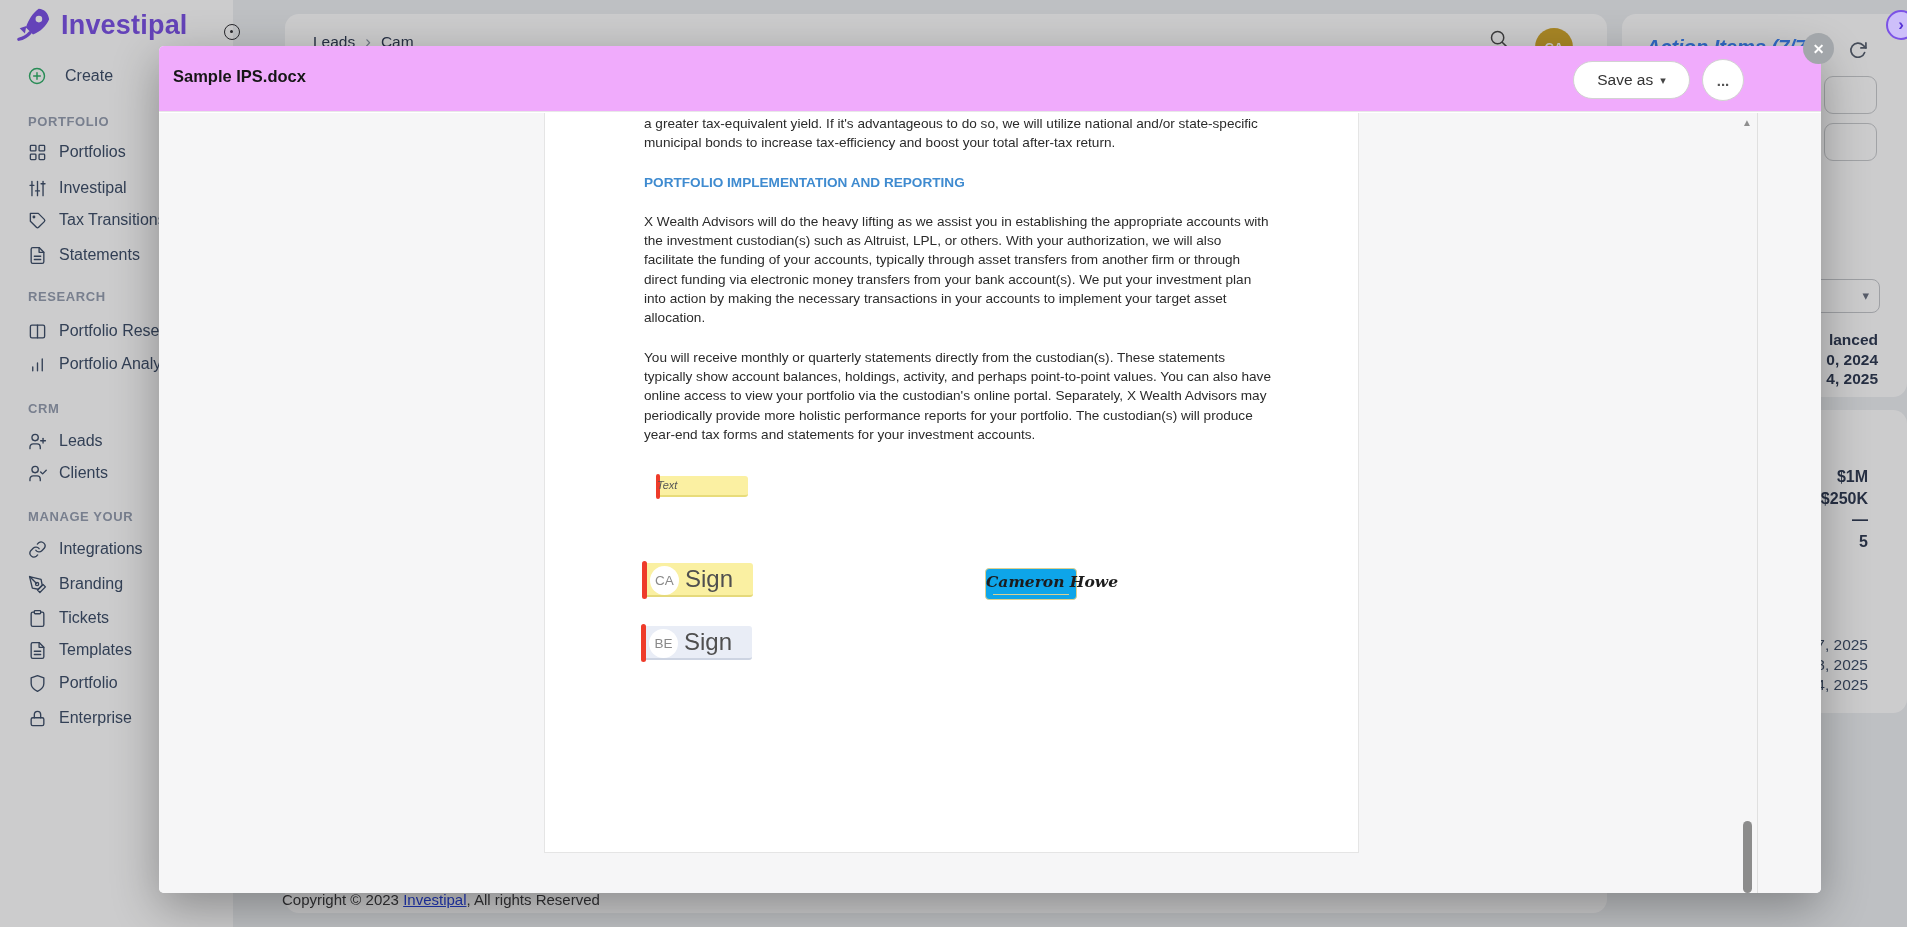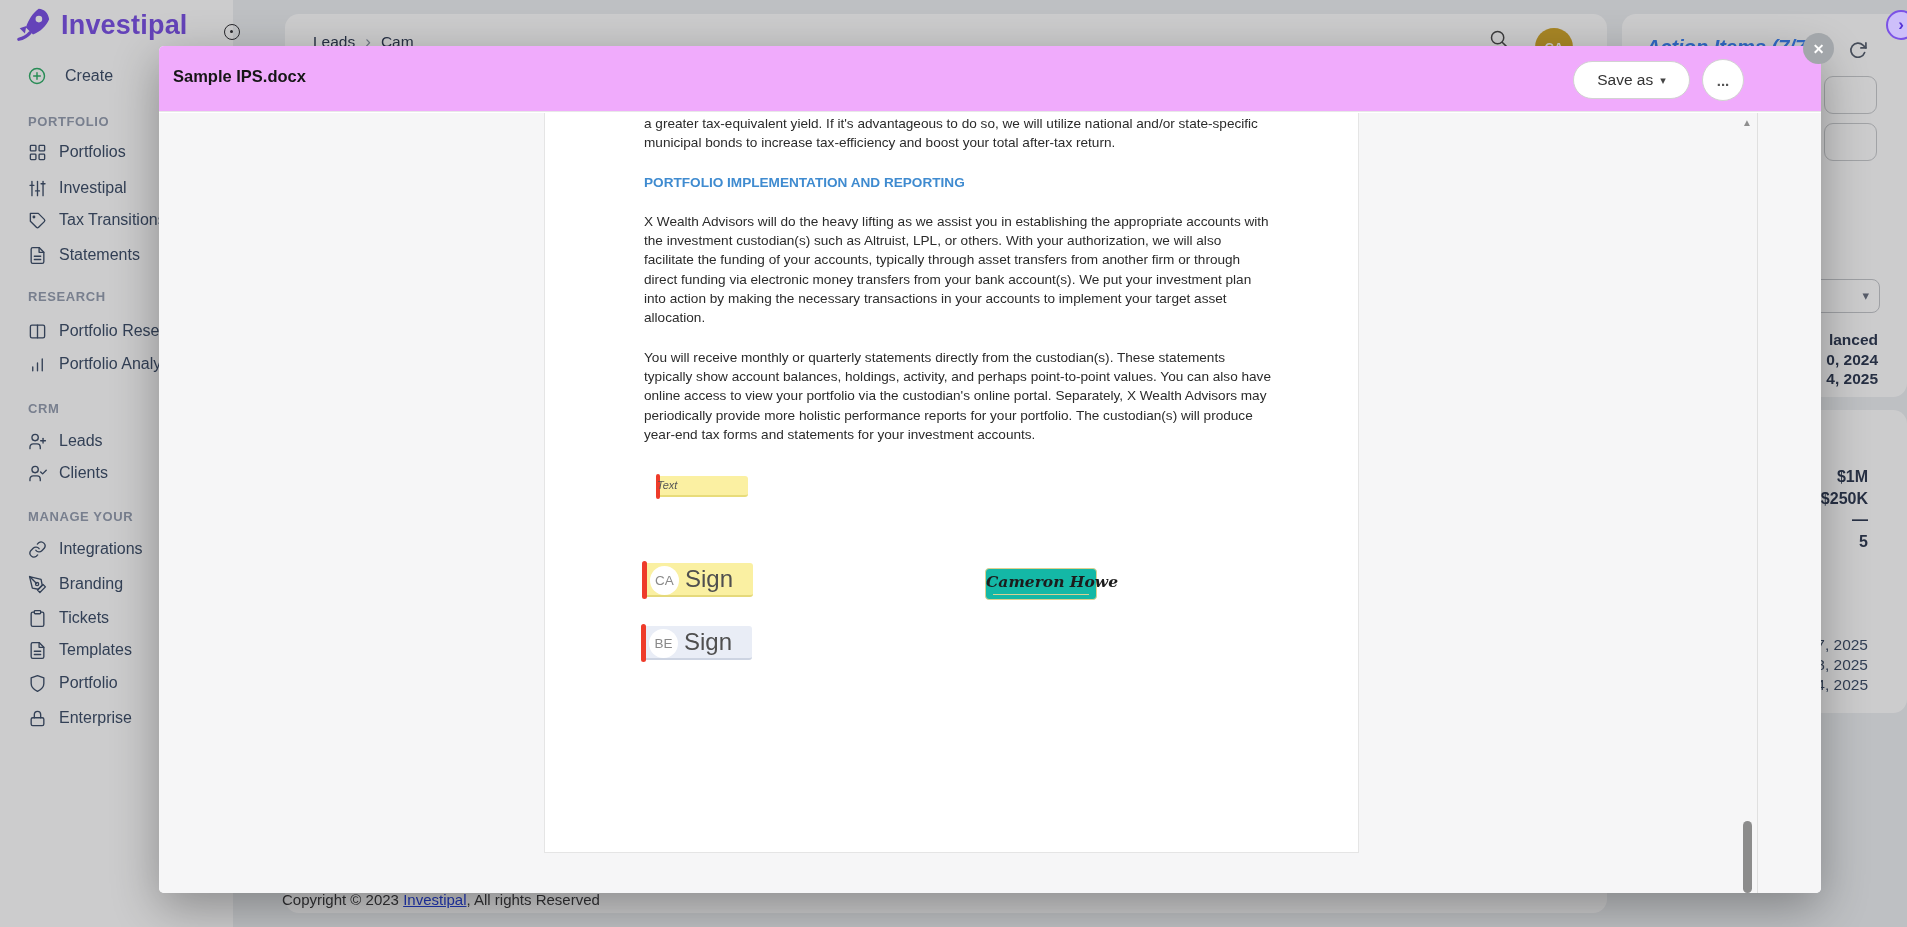--- a/index.html
+++ b/index.html
@@ -82,21 +82,21 @@
   .field-text .flabel{ position:absolute; left:1px; top:3px; font-size:11px; color:#555;font-style:italic; }
 
   .sign-field{ position:absolute; height:34px; width:111px; border-radius:3px; }
   .sign-field .redbar{ position:absolute; left:0; top:-2px; width:5px; height:38px; background:#ee3b2a; border-radius:2.5px; }
   .sign-field .initials{ position:absolute; left:8px; top:3px; width:29px; height:29px; background:#ffffff; border-radius:50%;
                          display:flex; align-items:center; justify-content:center; font-size:13.5px; color:#8a8a8a; }
   .sign-field .sign-word{ position:absolute; left:43px; top:2px; font-size:24px; color:#4f4f4f; }
   .sign-ca{ left:97px; top:450px; background:#faf0a2; border-bottom:2px solid #e5d97b; }
   .sign-be{ left:96px; top:513px; background:#e9edf6; border-bottom:2px solid #cdd4e2; }
 
-  .sig-box{ position:absolute; left:440px; top:455px; width:112px; height:32px; background:#14b8a6;
+  .sig-box{ position:absolute; left:440px; top:455px; width:92px; height:32px; background:#0ea5e9;
             border:1px solid #dcd08e; border-radius:4px; text-align:center; }
   .sig-name{ font-family:"DejaVu Serif", serif; font-style:italic; font-weight:700; font-size:15.5px; color:#1c1c1c; line-height:26px; white-space:nowrap; }
   .sig-box .sig-line{ position:absolute; left:7px; right:7px; bottom:4px; height:1px; background:#d8d093; }
 
   .vsb-divider{ position:absolute; left:1598px; top:0; width:1px; height:780px; background:#e0e0e0; }
   .vsb-up{ position:absolute; left:1583px; top:4px; font-size:10px; color:#8f8f8f; }
   .vsb-thumb{ position:absolute; left:1584px; top:708px; width:9px; height:72px; background:#8c8c8c; border-radius:5px; }
 </style>
 </head>
 <body>

